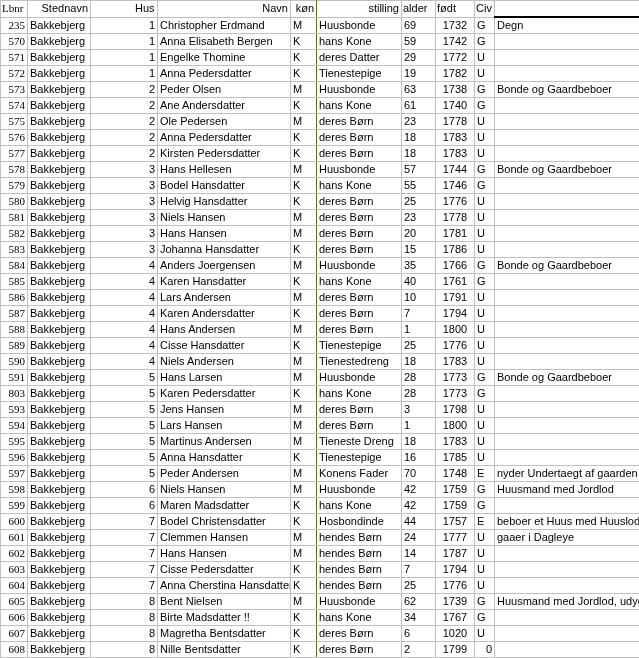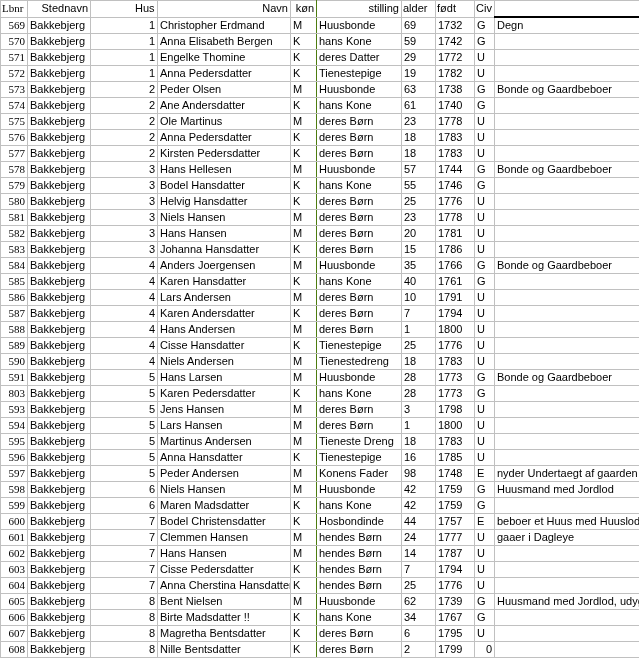--- a/index.html
+++ b/index.html
@@ -7,21 +7,21 @@
   table { border-collapse:collapse; table-layout:fixed; width:650px; }
   td, th { border:1px solid #c0c0c0; height:15px; padding:0 2px; white-space:nowrap; overflow:hidden; font-weight:normal; line-height:15px; }
   th { text-align:right; padding-left:1px; }
   .c-lbnr { width:23px; text-align:right;font-family:Liberation Serif, serif; }
   .c-sted { width:59px; }
   .c-hus { width:20px; text-align:right;padding-left:44px; }
   .c-navn { width:129px; overflow:hidden; }
   .c-kon { width:22px; border-right:1px solid #4d7c0f; }
   .c-stil { width:81px; }
   .c-alder { width:30px; text-align:left; }
-  .c-fodt { width:35px; text-align:left; }
+  .c-fodt { width:35px; text-align:center; }
   .c-civ { width:16px;margin-left:48px; }
   .c-erh { width:190px; }
   th.c-lbnr, th.c-hus, th.c-alder, th.c-fodt { text-align:left; }
   thead th { border-bottom:1px solid #c0c0c0; }
   thead th.c-erh { border-bottom:2px solid #000; }
   tr.group-sep td { border-top:1px solid #808080; }
   td.civ-num { text-align:right; }
 </style>
 </head>
 <body>
@@ -36,21 +36,21 @@
       <th class="c-kon">køn</th>
       <th class="c-stil">stilling</th>
       <th class="c-alder">alder</th>
       <th class="c-fodt">født</th>
       <th class="c-civ">Civ</th>
       <th class="c-erh">Erhverv</th>
     </tr>
   </thead>
   <tbody id="tbody">
       <tr>
-        <td class="c-lbnr">569</td>
+        <td class="c-lbnr">235</td>
         <td class="c-sted">Bakkebjerg</td>
         <td class="c-hus">1</td>
         <td class="c-navn">Christopher Erdmand</td>
         <td class="c-kon">M</td>
         <td class="c-stil">Huusbonde</td>
         <td class="c-alder">69</td>
         <td class="c-fodt">1732</td>
         <td class="c-civ">G</td>
         <td class="c-erh">Degn</td>
       </tr>
@@ -111,21 +111,21 @@
         <td class="c-stil">hans Kone</td>
         <td class="c-alder">61</td>
         <td class="c-fodt">1740</td>
         <td class="c-civ">G</td>
         <td class="c-erh"></td>
       </tr>
       <tr>
         <td class="c-lbnr">575</td>
         <td class="c-sted">Bakkebjerg</td>
         <td class="c-hus">2</td>
-        <td class="c-navn">Ole Martinus</td>
+        <td class="c-navn">Ole Pedersen</td>
         <td class="c-kon">M</td>
         <td class="c-stil">deres Børn</td>
         <td class="c-alder">23</td>
         <td class="c-fodt">1778</td>
         <td class="c-civ">U</td>
         <td class="c-erh"></td>
       </tr>
       <tr>
         <td class="c-lbnr">576</td>
         <td class="c-sted">Bakkebjerg</td>
@@ -378,21 +378,21 @@
         <td class="c-civ">U</td>
         <td class="c-erh"></td>
       </tr>
       <tr>
         <td class="c-lbnr">597</td>
         <td class="c-sted">Bakkebjerg</td>
         <td class="c-hus">5</td>
         <td class="c-navn">Peder Andersen</td>
         <td class="c-kon">M</td>
         <td class="c-stil">Konens Fader</td>
-        <td class="c-alder">98</td>
+        <td class="c-alder">70</td>
         <td class="c-fodt">1748</td>
         <td class="c-civ">E</td>
         <td class="c-erh">nyder Undertaegt af gaarden</td>
       </tr>
       <tr>
         <td class="c-lbnr">598</td>
         <td class="c-sted">Bakkebjerg</td>
         <td class="c-hus">6</td>
         <td class="c-navn">Niels Hansen</td>
         <td class="c-kon">M</td>
@@ -499,21 +499,21 @@
         <td class="c-erh"></td>
       </tr>
       <tr>
         <td class="c-lbnr">607</td>
         <td class="c-sted">Bakkebjerg</td>
         <td class="c-hus">8</td>
         <td class="c-navn">Magretha Bentsdatter</td>
         <td class="c-kon">K</td>
         <td class="c-stil">deres Børn</td>
         <td class="c-alder">6</td>
-        <td class="c-fodt">1795</td>
+        <td class="c-fodt">1020</td>
         <td class="c-civ">U</td>
         <td class="c-erh"></td>
       </tr>
       <tr>
         <td class="c-lbnr">608</td>
         <td class="c-sted">Bakkebjerg</td>
         <td class="c-hus">8</td>
         <td class="c-navn">Nille Bentsdatter</td>
         <td class="c-kon">K</td>
         <td class="c-stil">deres Børn</td>

